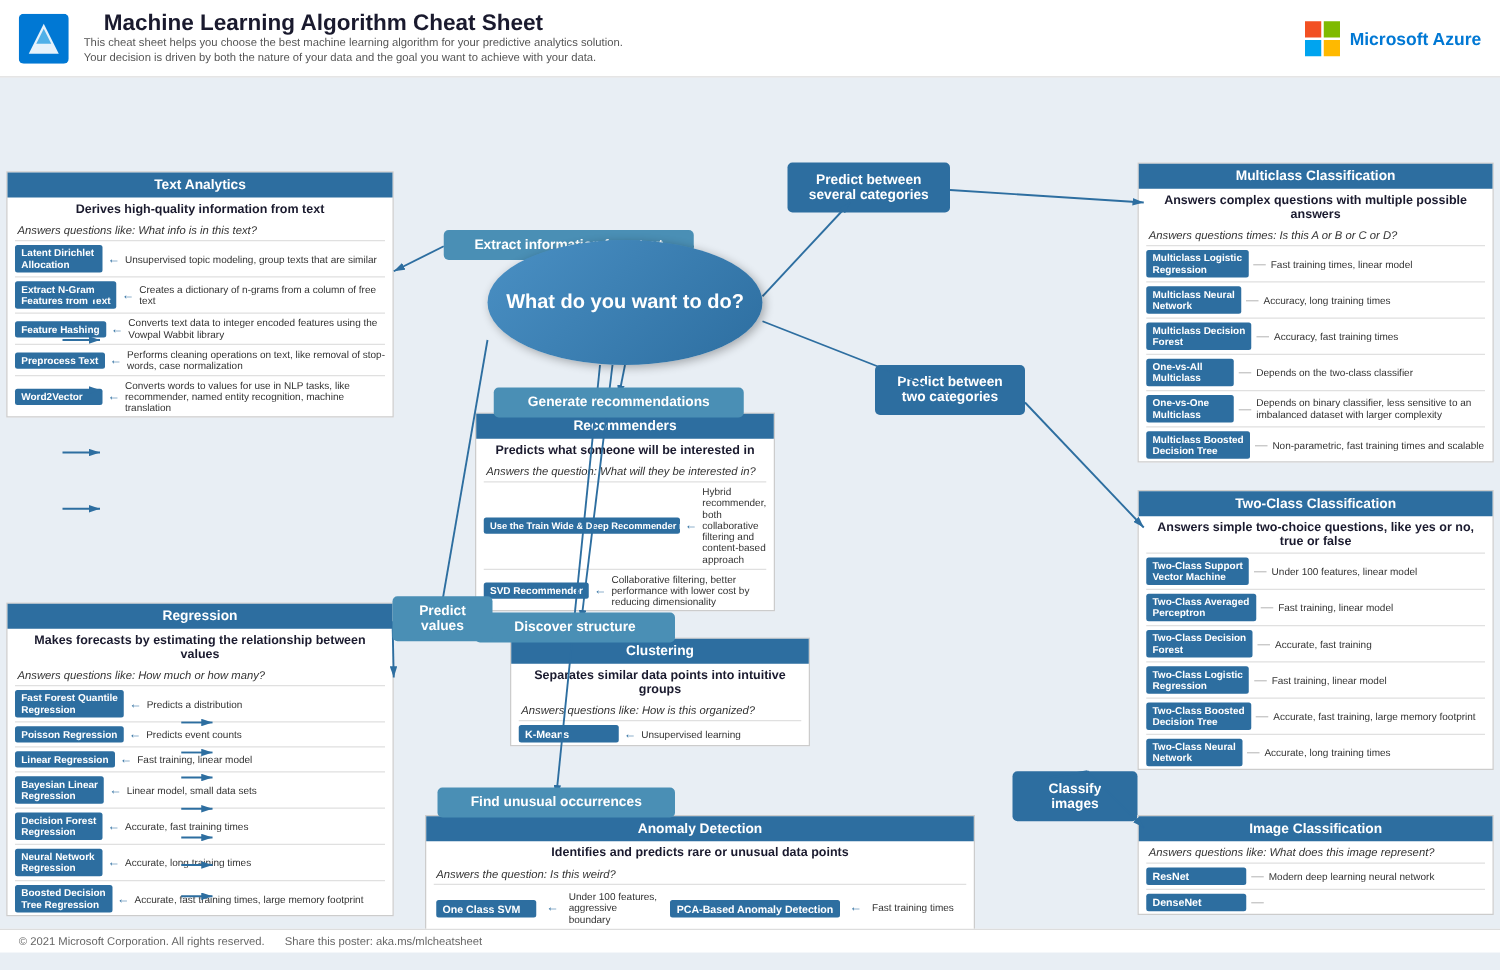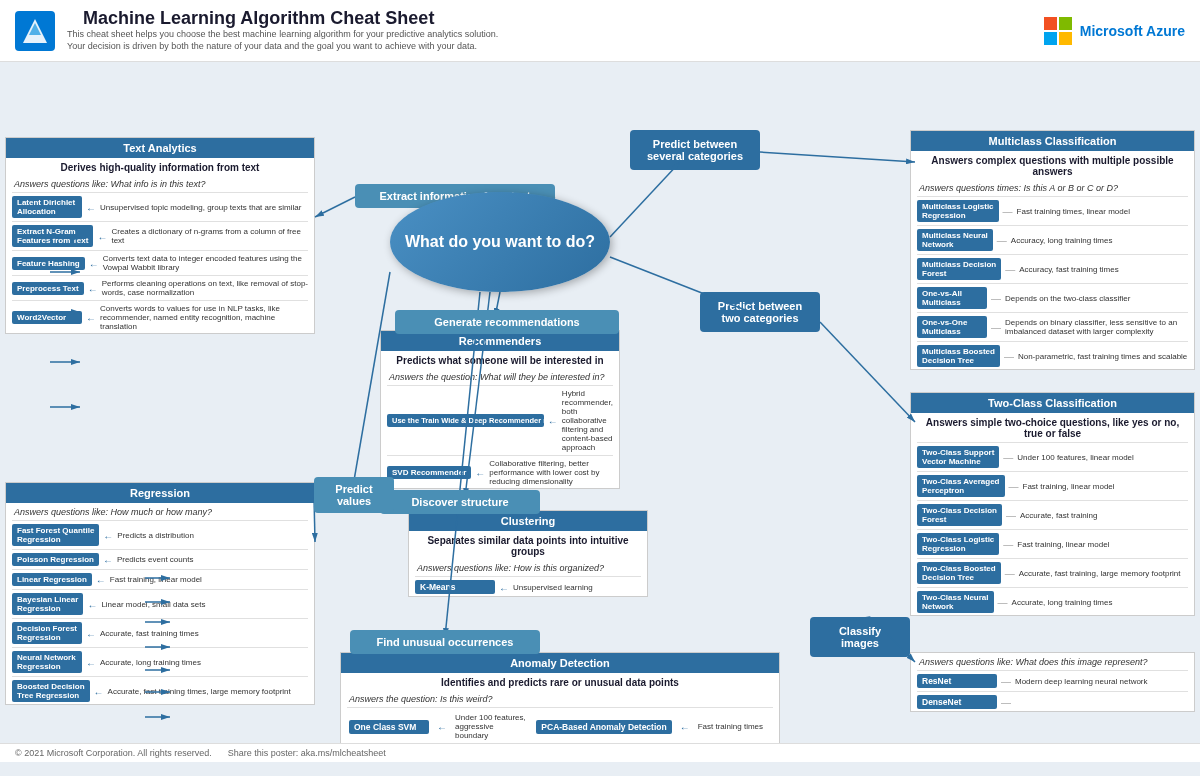--- a/index.html
+++ b/index.html
@@ -296,21 +296,21 @@
       position: absolute;
       left: 395px;
       top: 248px;
       background: #4a8fb5;
       color: white;
       font-size: 11px;
       font-weight: 600;
       padding: 6px 12px;
       border-radius: 4px;
       text-align: center;
-      width: 224px;
+      width: 200px;
     }
     .discover-structure {
       position: absolute;
       left: 380px;
       top: 428px;
       background: #4a8fb5;
       color: white;
       font-size: 11px;
       font-weight: 600;
       padding: 6px 12px;
@@ -515,20 +515,21 @@
       <div class="divider"></div>
       <div class="algo-item">
         <div class="algo-tag small">Word2Vector</div>
         <span class="arrow-right">←</span>
         <span class="algo-desc">Converts words to values for use in NLP tasks, like recommender, named entity recognition, machine translation</span>
       </div>
     </div>
 
     <div class="section-box regression-box">
       <div class="section-header">Regression</div>
+      <div class="section-desc">Makes forecasts by estimating the relationship between values</div>
       <div class="section-subtext">Answers questions like: How much or how many?</div>
       <div class="divider"></div>
       <div class="algo-item">
         <div class="algo-tag small">Fast Forest Quantile<br>Regression</div>
         <span class="arrow-right">←</span>
         <span class="algo-desc">Predicts a distribution</span>
       </div>
       <div class="divider"></div>
       <div class="algo-item">
         <div class="algo-tag small">Poisson Regression</div>
@@ -689,20 +690,21 @@
       </div>
       <div class="divider"></div>
       <div class="algo-item">
         <div class="algo-tag small">Two-Class Neural<br>Network</div>
         <span class="arrow-right" style="color:#aaa">—</span>
         <span class="algo-desc">Accurate, long training times</span>
       </div>
     </div>
 
     <div class="section-box imageclass-box">
+      <div class="section-header">Image Classification</div>
       <div class="section-subtext">Answers questions like: What does this image represent?</div>
       <div class="divider"></div>
       <div class="algo-item">
         <div class="algo-tag">ResNet</div>
         <span class="arrow-right" style="color:#aaa">—</span>
         <span class="algo-desc">Modern deep learning neural network</span>
       </div>
       <div class="divider"></div>
       <div class="algo-item">
         <div class="algo-tag">DenseNet</div>

